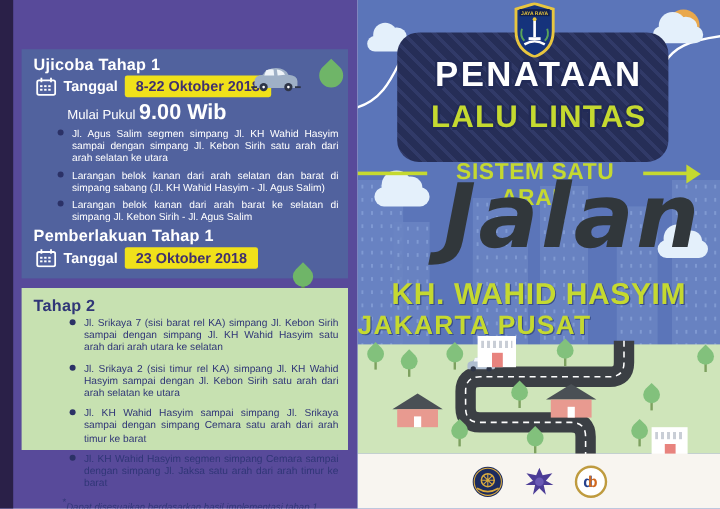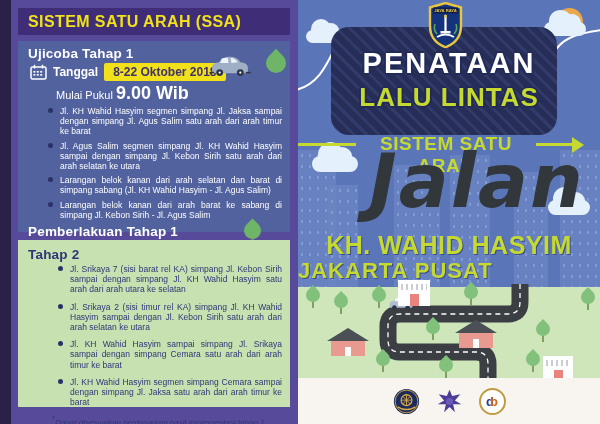--- a/index.html
+++ b/index.html
@@ -6,21 +6,21 @@
   body{width:600px;height:424px;font-family:"Liberation Sans","DejaVu Sans",sans-serif;overflow:hidden;}
   .page{width:600px;height:424px;display:flex;position:relative;}
 
   
   .left{position:relative;width:298px;height:424px;background:#584a9a;flex:none;overflow:hidden;}
   .left-edge{position:absolute;left:0;top:0;width:11px;height:424px;background:#2a2048;}
   .ssa-band{position:absolute;left:18px;top:8px;width:272px;height:27px;background:#402d77;display:flex;align-items:center;}
   .ssa-band span{color:#f0e11a;font-weight:bold;font-size:16px;letter-spacing:.4px;padding-left:10px;}
   .card{position:absolute;left:18px;width:272px;box-sizing:border-box;}
   .card.blue{top:41px;height:191px;background:#51629e;color:#fff;padding:5px 8px 4px 10px;}
-  .card.green{top:240px;height:167px;background:#c7e1b1;color:#303677;padding:7px 8px 4px 10px;}
+  .card.green{top:240px;height:135px;background:#c7e1b1;color:#303677;padding:7px 8px 4px 10px;}
   .card h3{margin:0 0 2px 0;font-size:13.5px;font-weight:bold;letter-spacing:.2px;}
   .card.green h3{color:#303677;}
   .daterow{display:flex;align-items:center;gap:6px;margin:2px 0 2px 2px;}
   .daterow .lbl{font-size:12px;font-weight:bold;text-align:center;}
   .datebox{background:#f0e11a;color:#40306e;font-weight:bold;font-size:12px;padding:2px 9px;border-radius:2px;}
   .mulai{margin:1px 0 2px 28px;font-size:11px;}
   .mulai b{font-size:18px;}
   ul.blist{list-style:none;margin:2px 0 0 0;padding:0 0 0 20px;}
   ul.blist li{position:relative;padding-left:12px;font-size:8.5px;line-height:1.2;text-align:justify;margin-bottom:4px;}
   ul.blist li::before{content:"";position:absolute;left:0;top:2px;width:5px;height:5px;border-radius:50%;background:#2b3166;}
@@ -79,23 +79,20 @@
   .logo-db .b{color:#d2691e;margin-left:-4px;}
 </style>
 </head>
 <body>
 
 <div class="page">
 
   <div class="left">
     <div class="left-edge"></div>
 
-    <div class="ssa-band">
-      <span>SISTEM SATU ARAH (SSA)</span>
-    </div>
 
     <div class="card blue">
       <h3>Ujicoba Tahap 1</h3>
 
       <div class="daterow">
         <svg class="cal" width="17" height="16" viewBox="0 0 17 16">
           <rect x="1" y="3" width="15" height="12" rx="1.5" fill="none" stroke="#fff" stroke-width="1.5"></rect>
           <line x1="4.5" y1="0.8" x2="4.5" y2="4.5" stroke="#fff" stroke-width="1.5"></line>
           <line x1="12.5" y1="0.8" x2="12.5" y2="4.5" stroke="#fff" stroke-width="1.5"></line>
           <g fill="#fff">
@@ -125,24 +122,23 @@
             <circle cx="17" cy="28" r="1.6" fill="#fff"></circle>
           <circle cx="47" cy="28" r="5" fill="#2e3547"></circle>
             <circle cx="47" cy="28" r="1.6" fill="#fff"></circle>
           <rect x="2" y="27" width="7" height="2.2" fill="#2e3547"></rect>
             <rect x="55" y="27" width="7" height="2.2" fill="#2e3547"></rect>
         </svg>
       </div>
       <div class="leaf"></div>
 
       <ul class="blist">
-        <li>Jl. KH Wahid Hasyim segmen simpang Jl. Jaksa sampai dengan simpang Jl. Agus Salim satu arah dari arah timur ke barat</li>
         <li>Jl. Agus Salim segmen simpang Jl. KH Wahid Hasyim sampai dengan simpang Jl. Kebon Sirih satu arah dari arah selatan ke utara</li>
         <li>Larangan belok kanan dari arah selatan dan barat di simpang sabang (Jl. KH Wahid Hasyim - Jl. Agus Salim)</li>
-        <li>Larangan belok kanan dari arah barat ke sabang di simpang Jl. Kebon Sirih - Jl. Agus Salim</li>
+        <li>Larangan belok kanan dari arah barat ke selatan di simpang Jl. Kebon Sirih - Jl. Agus Salim</li>
       </ul>
 
       <h3>Pemberlakuan Tahap 1</h3>
       <div class="daterow">
         <svg class="cal" width="17" height="16" viewBox="0 0 17 16">
           <rect x="1" y="3" width="15" height="12" rx="1.5" fill="none" stroke="#fff" stroke-width="1.5"></rect>
           <line x1="4.5" y1="0.8" x2="4.5" y2="4.5" stroke="#fff" stroke-width="1.5"></line>
           <line x1="12.5" y1="0.8" x2="12.5" y2="4.5" stroke="#fff" stroke-width="1.5"></line>
           <g fill="#fff">
               <rect x="3.4" y="7" width="2" height="1.6"></rect>

